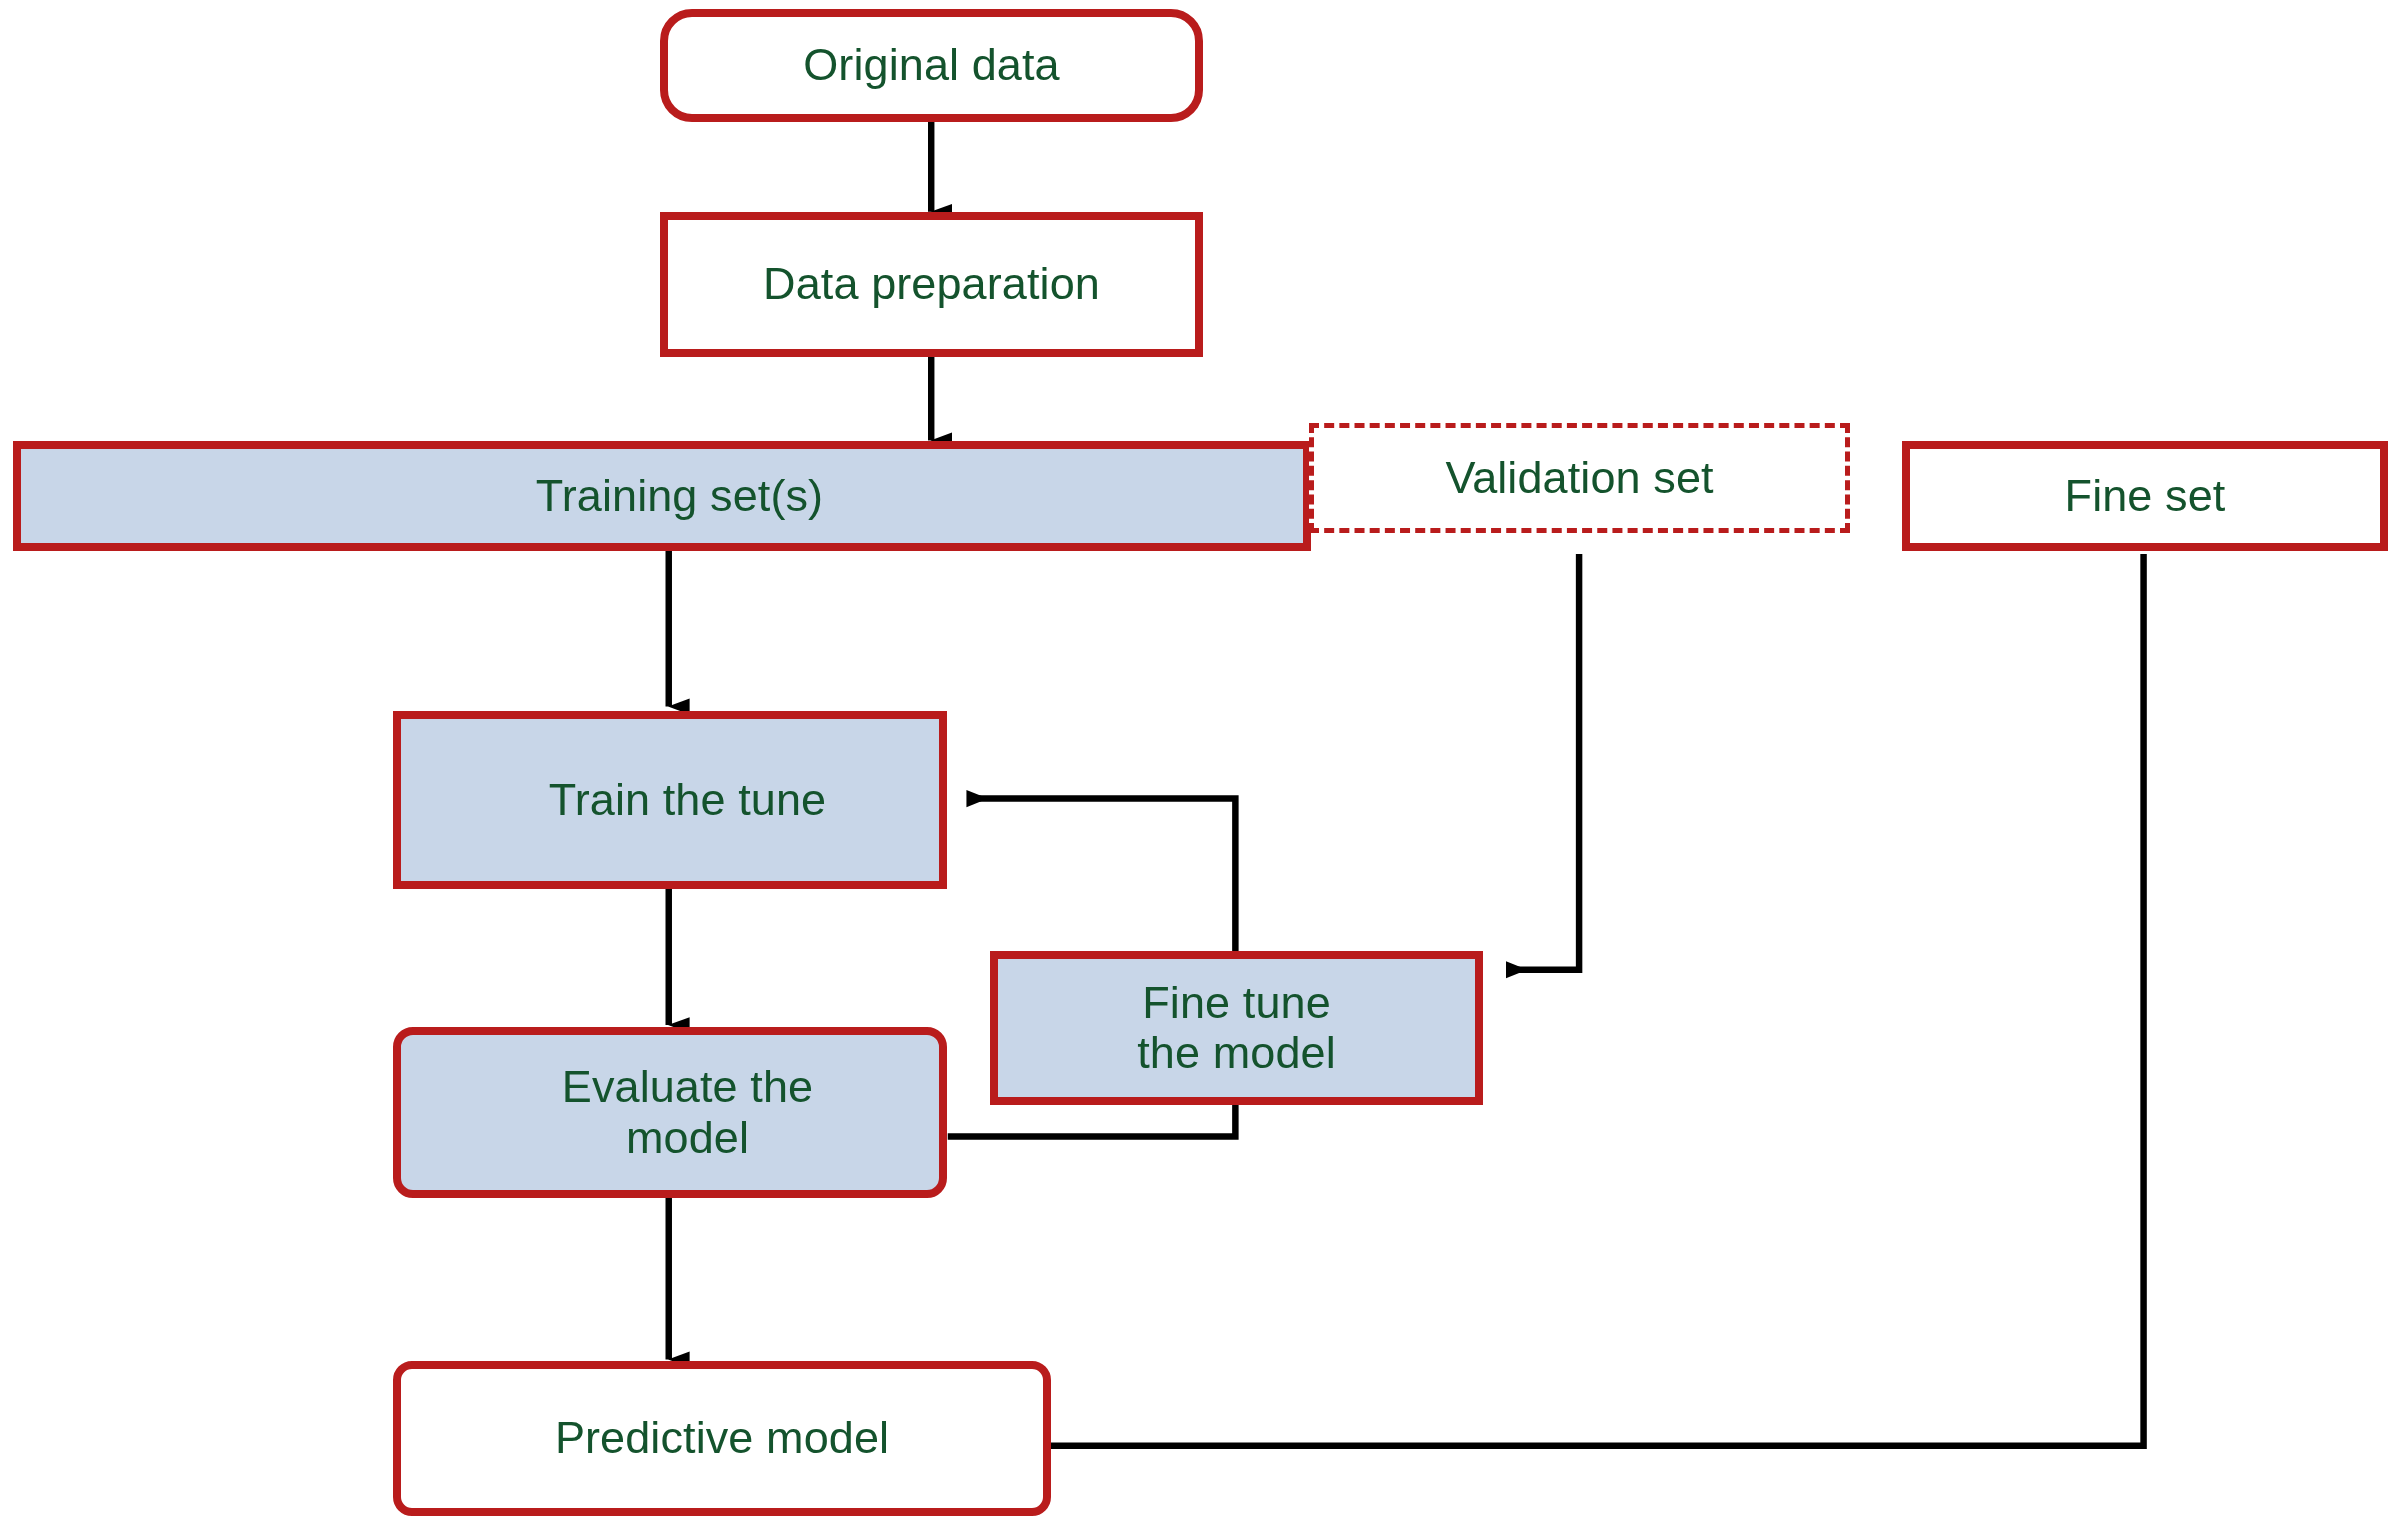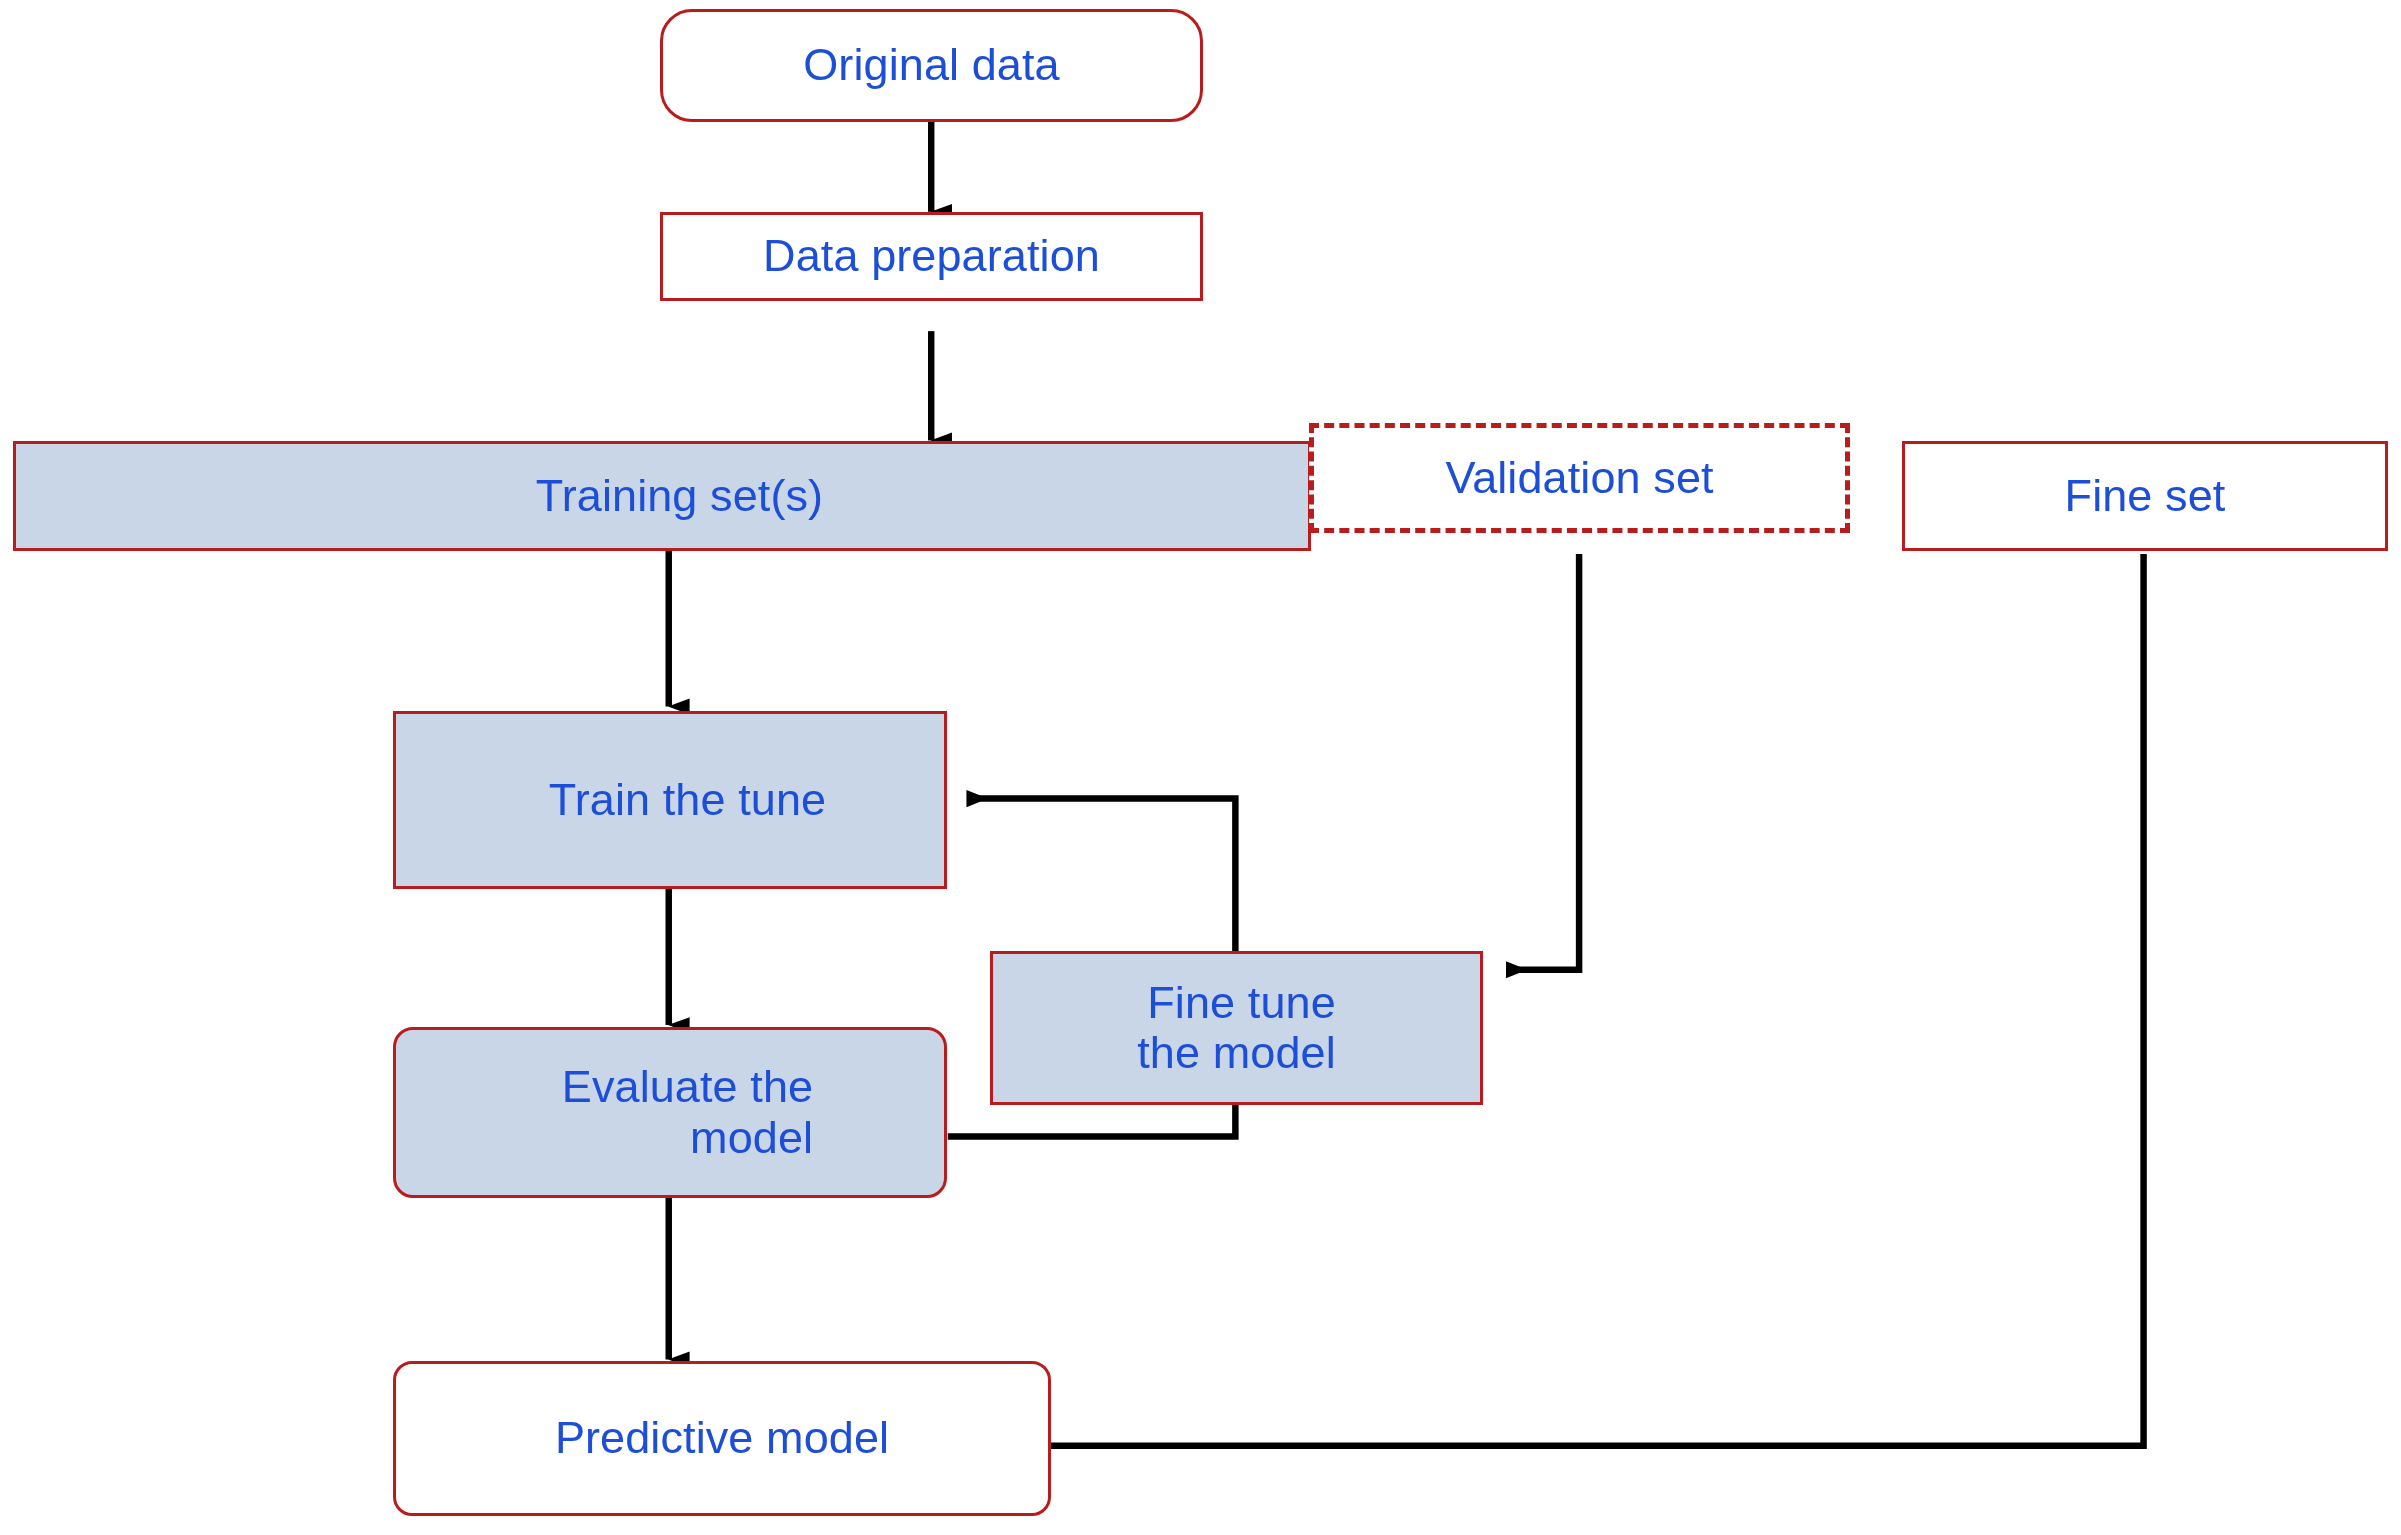--- a/index.html
+++ b/index.html
@@ -24,24 +24,24 @@
     width: 2401px;
     height: 1536px;
     pointer-events: none;
   }
   .node {
     position: absolute;
     box-sizing: border-box;
     display: flex;
     align-items: center;
     justify-content: center;
-    text-align: right;
-    color: #1d4ed8;
+    text-align: center;
+    color: #14532d;
     background: #ffffff;
-    border: 3px solid #b91c1c;
+    border: 8px solid #b91c1c;
     font-family: "Liberation Sans", sans-serif;
     font-size: 45px;
     line-height: 1.12;
     letter-spacing: 0.1px;
     z-index: 2;
   }
   .node.rounded {
     border-radius: 32px;
   }
   .node.filled {
@@ -90,21 +90,21 @@
 
     <line x1="930" y1="1665" x2="930" y2="1890" stroke="#000000" stroke-width="9" marker-end="url(#arrow-down)"></line>
 
     <polyline points="2981,770 2981,2010 1350,2010" fill="none" stroke="#000000" stroke-width="9" marker-end="url(#arrow-left)"></polyline>
   </svg>
 
   <div class="node rounded" style="left:660px; top:8.6px; width:543px; height:113px;">
     <span class="label">Original data</span>
   </div>
 
-  <div class="node" style="left:660px; top:212px; width:543px; height:89px;">
+  <div class="node" style="left:660px; top:212px; width:543px; height:145px;">
     <span class="label">Data preparation</span>
   </div>
 
   <div class="node filled" style="left:13px; top:441px; width:1298px; height:110px;">
     <span class="label">Training set(s)</span>
   </div>
 
   <div class="node dashed" style="left:1309px; top:423px; width:541px; height:110px;">
     <span class="label">Validation set</span>
   </div>

